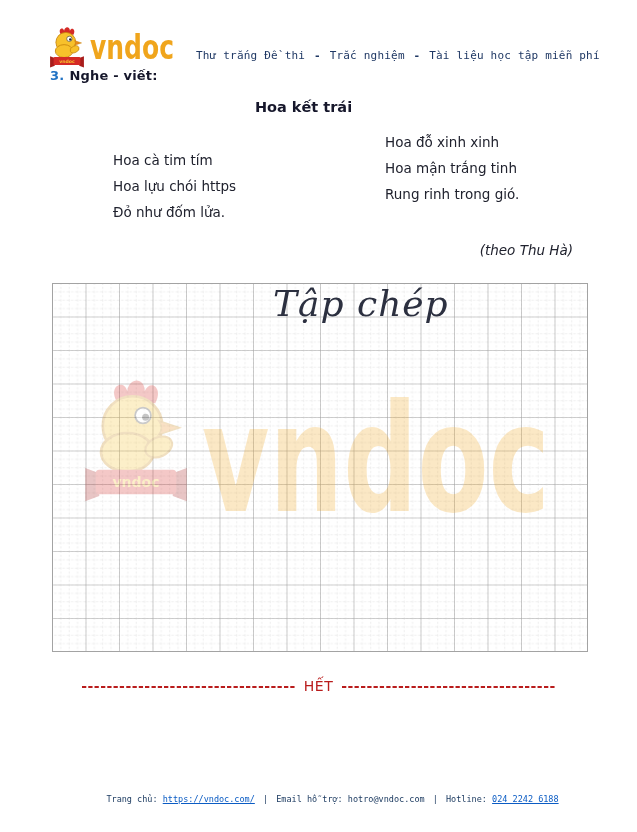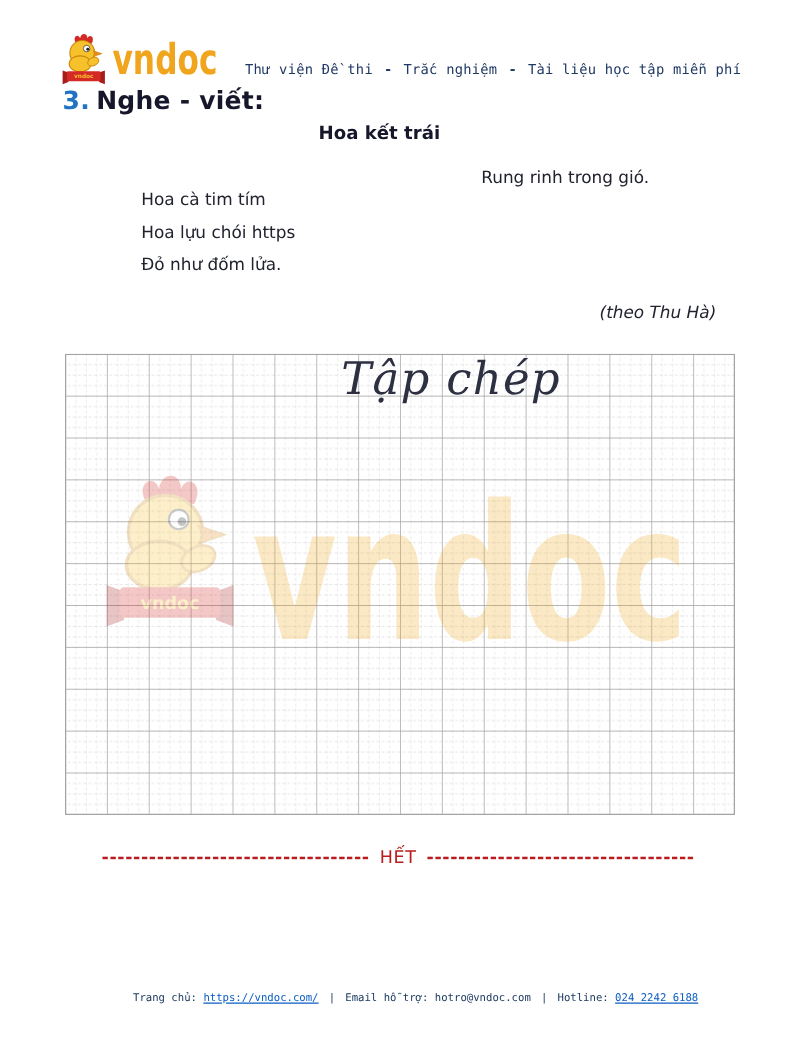--- a/index.html
+++ b/index.html
@@ -18,21 +18,21 @@
   .tagline {
     position:absolute; left:196px; top:49px;
     font-family:"DejaVu Sans Mono", monospace;
     font-size:11px; color:#1F3864; letter-spacing:0.2px;
     white-space:nowrap;
   }
   .tagline .sep { font-weight:bold; margin:0 2px; }
   
   .section-heading {
     position:absolute; left:50px; top:68px;
-    font-size:20px; font-weight:bold; color:#16172b;
+    font-size:13px; font-weight:bold; color:#16172b;
     letter-spacing:0.2px;
   }
   .section-heading .num { color:#2273C4; margin-right:5px; }
   
   .poem-title {
     position:absolute; left:0; top:99px; width:607px;
     text-align:center; font-size:14.5px; font-weight:bold; color:#16172b;
   }
   .poem-col { position:absolute; top:129px; font-size:13.5px; line-height:26px; color:#20222e; }
   .poem-col.left  { left:113px;margin-top:18px; }
@@ -90,38 +90,40 @@
 
 <div class="page">
 
   <div class="logo">
     <svg width="130" height="42" viewBox="0 0 130 42">
       <use href="#chicken" x="0" y="0" width="38" height="42"></use>
       <text x="42" y="33" font-size="34" font-weight="bold" fill="#F0A51C" font-family="DejaVu Sans, sans-serif" textLength="84" lengthAdjust="spacingAndGlyphs">vndoc</text>
     </svg>
   </div>
   <div class="tagline">
-    <span>Thư viện Đề thi</span>
+    <span>Thư trắng Đề thi</span>
     <span class="sep">-</span>
     <span>Trắc nghiệm</span>
     <span class="sep">-</span>
     <span>Tài liệu học tập miễn phí</span>
   </div>
 
   <div class="section-heading">
     <span class="num">3.</span><span>Nghe - viết:</span>
   </div>
 
   <div class="poem-title">Hoa kết trái</div>
   <div class="poem-col left">
     <div>Hoa cà tim tím</div>
     <div>Hoa lựu chói https</div>
     <div>Đỏ như đốm lửa.</div>
   </div>
   <div class="poem-col right">
+    <div>Hoa đỗ xinh xinh</div>
+    <div>Hoa mận trắng tinh</div>
     <div>Rung rinh trong gió.</div>
   </div>
   <div class="attribution">(theo Thu Hà)</div>
 
   <div class="grid-wrap">
     <svg class="grid-svg" width="536" height="369">
       <defs>
         <pattern id="gsmall" width="8.375" height="8.375" patternUnits="userSpaceOnUse">
           <path d="M8.375 0 H0 V8.375" fill="none" stroke="#dcdcdc" stroke-width="1" stroke-dasharray="2.2 1.8"></path>
         </pattern>

